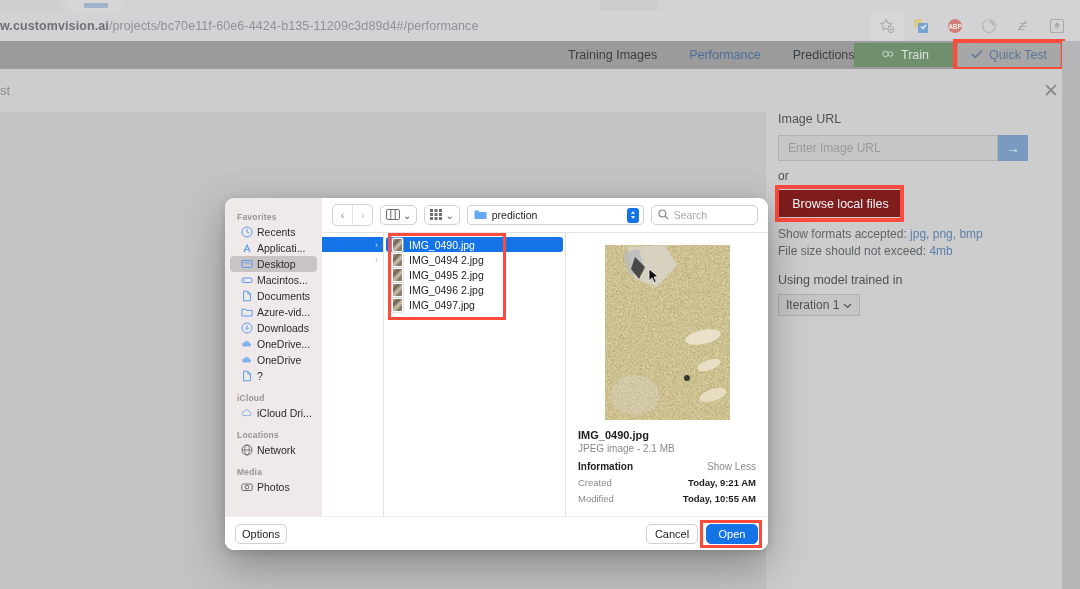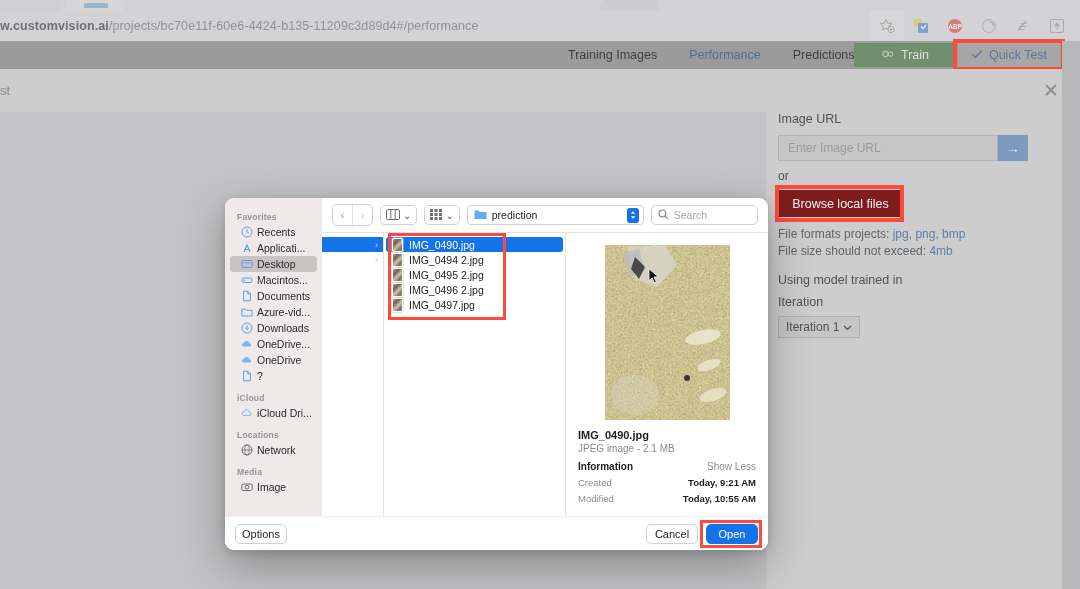--- a/index.html
+++ b/index.html
@@ -283,27 +283,26 @@
     <div class="rp-urlrow">
       <div class="rp-url-input">Enter Image URL</div>
       <div class="rp-url-go">→</div>
     </div>
     <div class="rp-or">or</div>
     <div style="position:relative;width:129px;">
       <div class="rp-browse">Browse local files</div>
       <div class="browse-outline"></div>
     </div>
     <div class="rp-note">
-      <span>File formats projects: </span><span class="lnk">jpg, png, bmp</span>
+      <span>Show formats accepted: </span><span class="lnk">jpg, png, bmp</span>
     </div>
     <div class="rp-note" style="margin-top:1px;">
       <span>File size should not exceed: </span><span class="lnk">4mb</span>
     </div>
     <div class="rp-sub">Using model trained in</div>
-    <div class="rp-sub2">Iteration</div>
     <div class="rp-select">
       <span>Iteration 1</span>
       <span>
         <svg width="9" height="6" viewBox="0 0 9 6">
             <path d="M1 1l3.5 3.5L8 1" stroke="#4c5256" stroke-width="1.2" fill="none"></path>
           </svg>
       </span>
     </div>
   </div>
 
@@ -433,21 +432,21 @@
         </div>
 
         <div class="fd-grp" style="padding-top:9px;">Media</div>
         <div class="fd-item">
           <span class="fd-ico">
               <svg width="12" height="12" viewBox="0 0 12 12">
                 <rect x="0.8" y="3" width="10.4" height="6.5" rx="1.4" fill="none" stroke="#6d6d70" stroke-width="1"></rect>
                 <circle cx="6" cy="6.2" r="1.9" fill="none" stroke="#6d6d70" stroke-width="1"></circle>
               </svg>
             </span>
-          <span>Image</span>
+          <span>Photos</span>
         </div>
       </div>
 
       <div class="fd-right">
 
         <div class="fd-toolbar">
           <div class="tb-seg">
             <div>‹</div>
             <div style="color:#c4c4c4;">›</div>
           </div>

